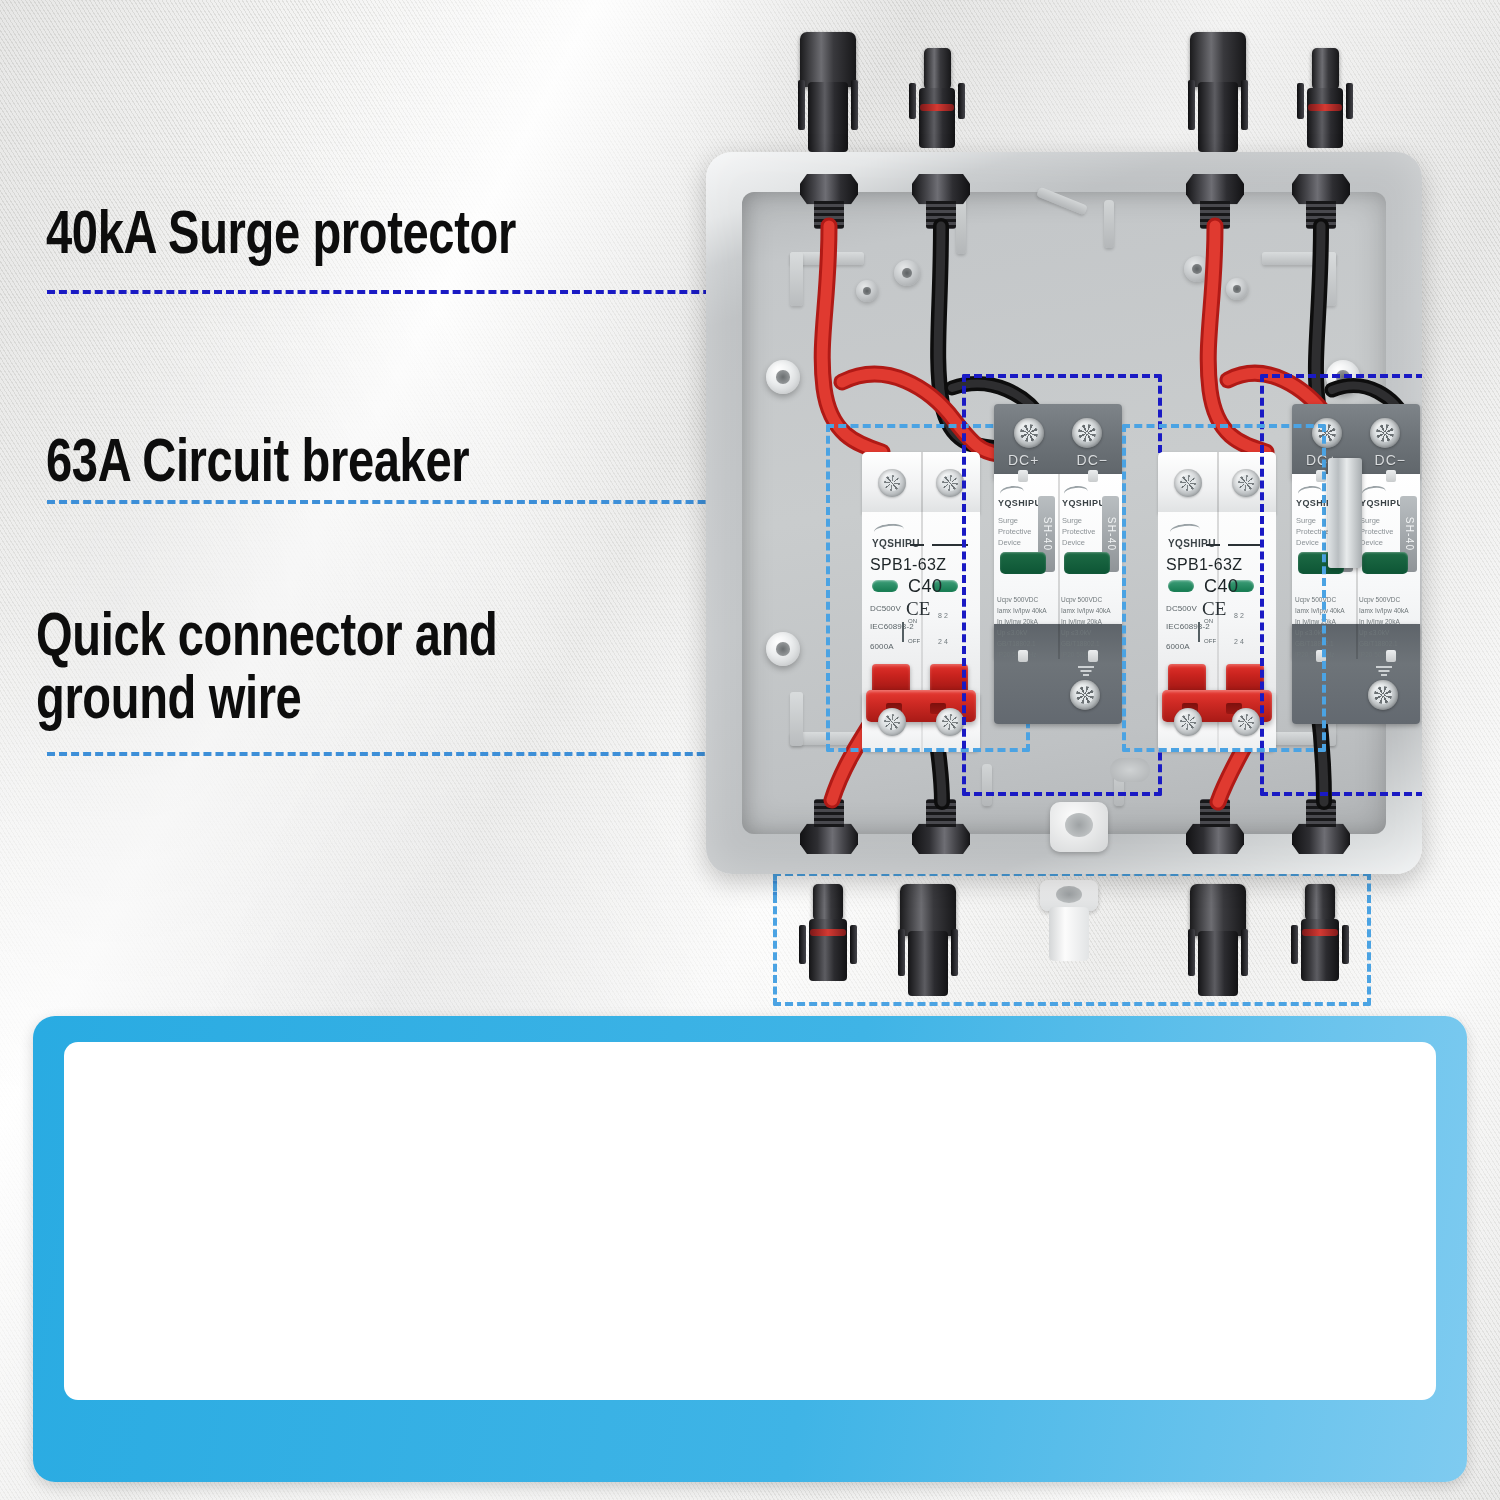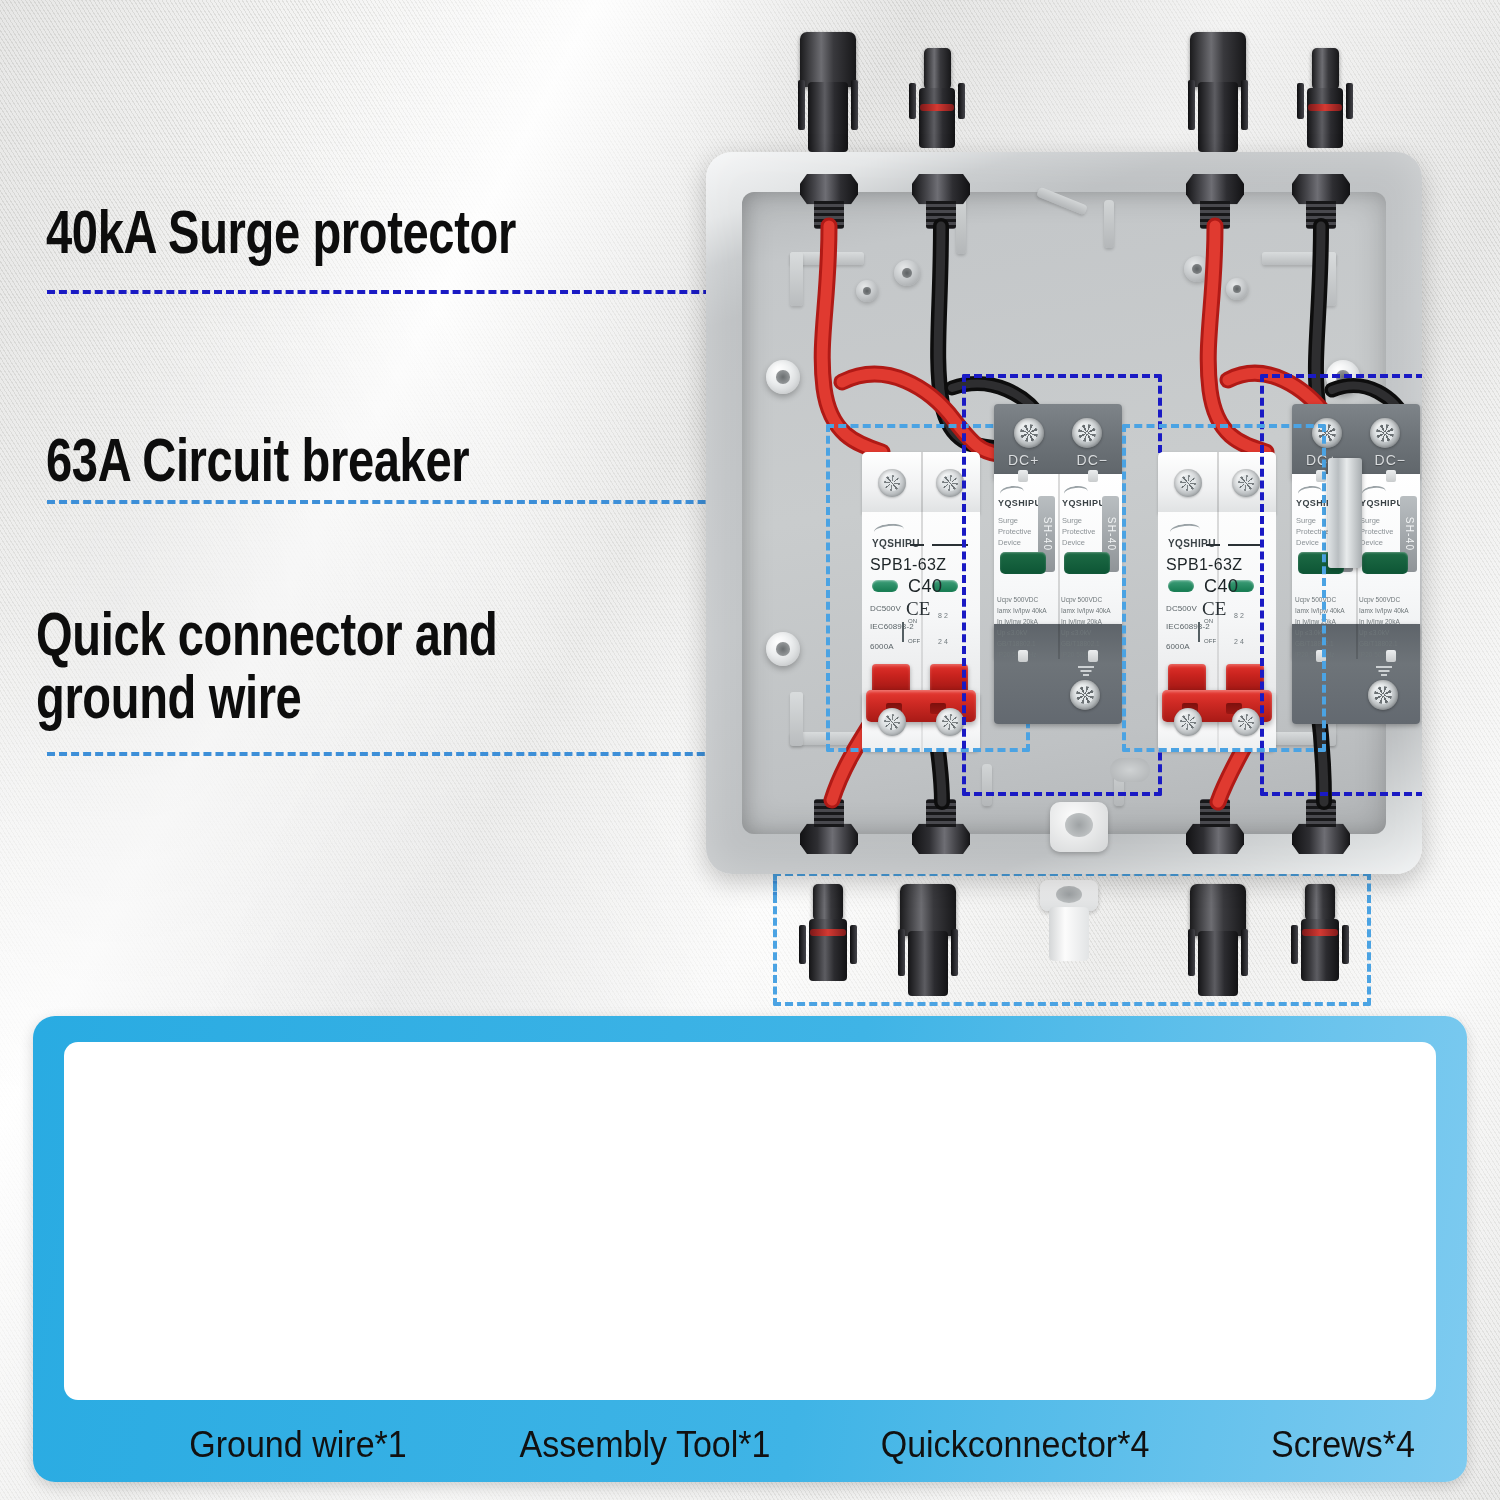--- a/index.html
+++ b/index.html
@@ -555,19 +555,13 @@
   </div>
   <div class="dash dash-navy" style="left:554px;top:222px;width:192px;height:414px;"></div>
   <div class="dash dash-sky" style="left:416px;top:272px;width:196px;height:320px;"></div>
 
   <div id="railclip" style="left:622px;top:306px;"></div>
 </div>
 
 <div id="acc">
   <div id="accInner"></div>
 
-  <div id="accLabels">
-    <div class="alabel" style="left:120px;width:290px;">Ground wire*1</div>
-    <div class="alabel" style="left:452px;width:320px;">Assembly  Tool*1</div>
-    <div class="alabel" style="left:812px;width:340px;">Quickconnector*4</div>
-    <div class="alabel" style="left:1190px;width:240px;">Screws*4</div>
-  </div>
 </div>
 
 </body></html>

